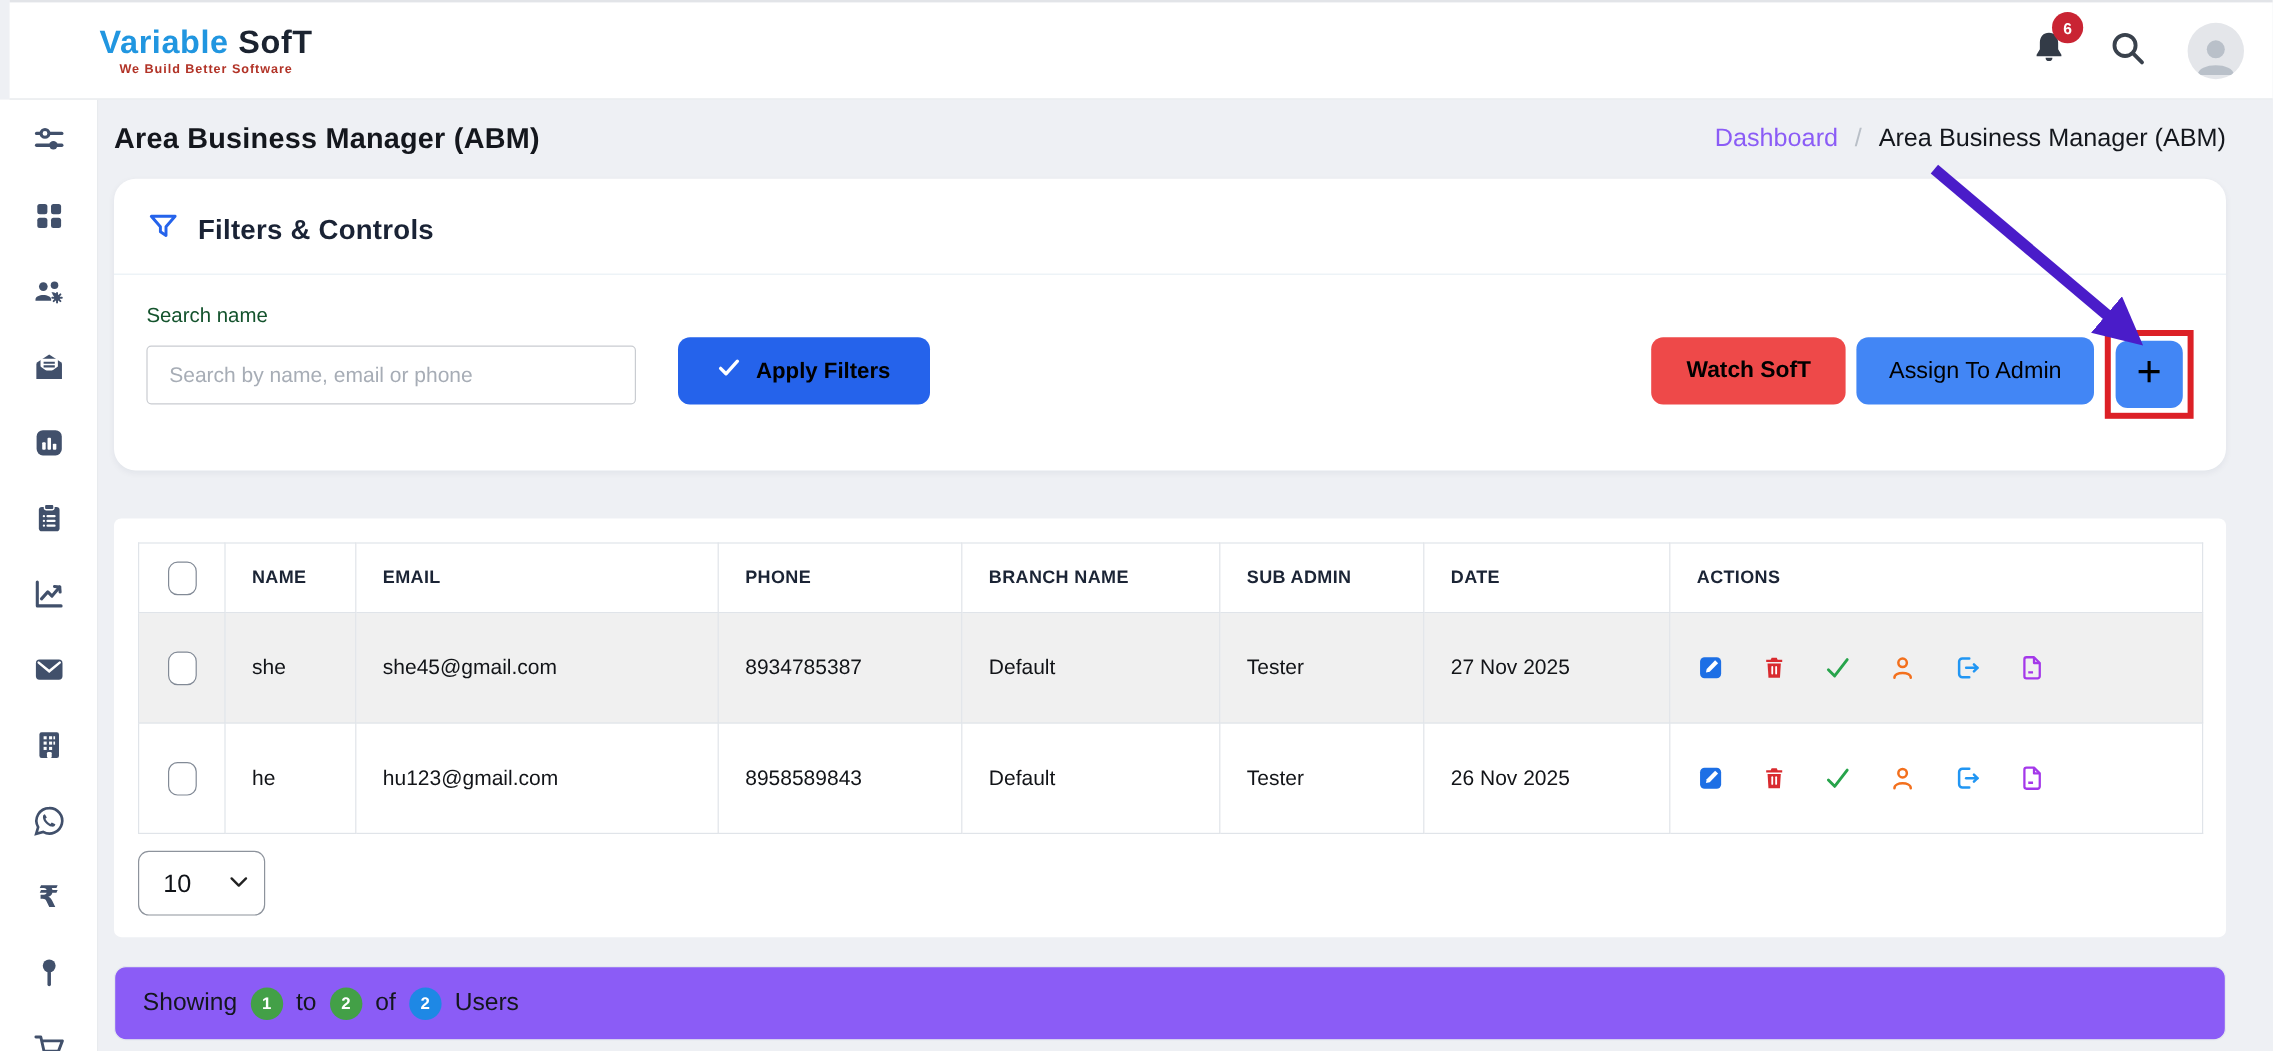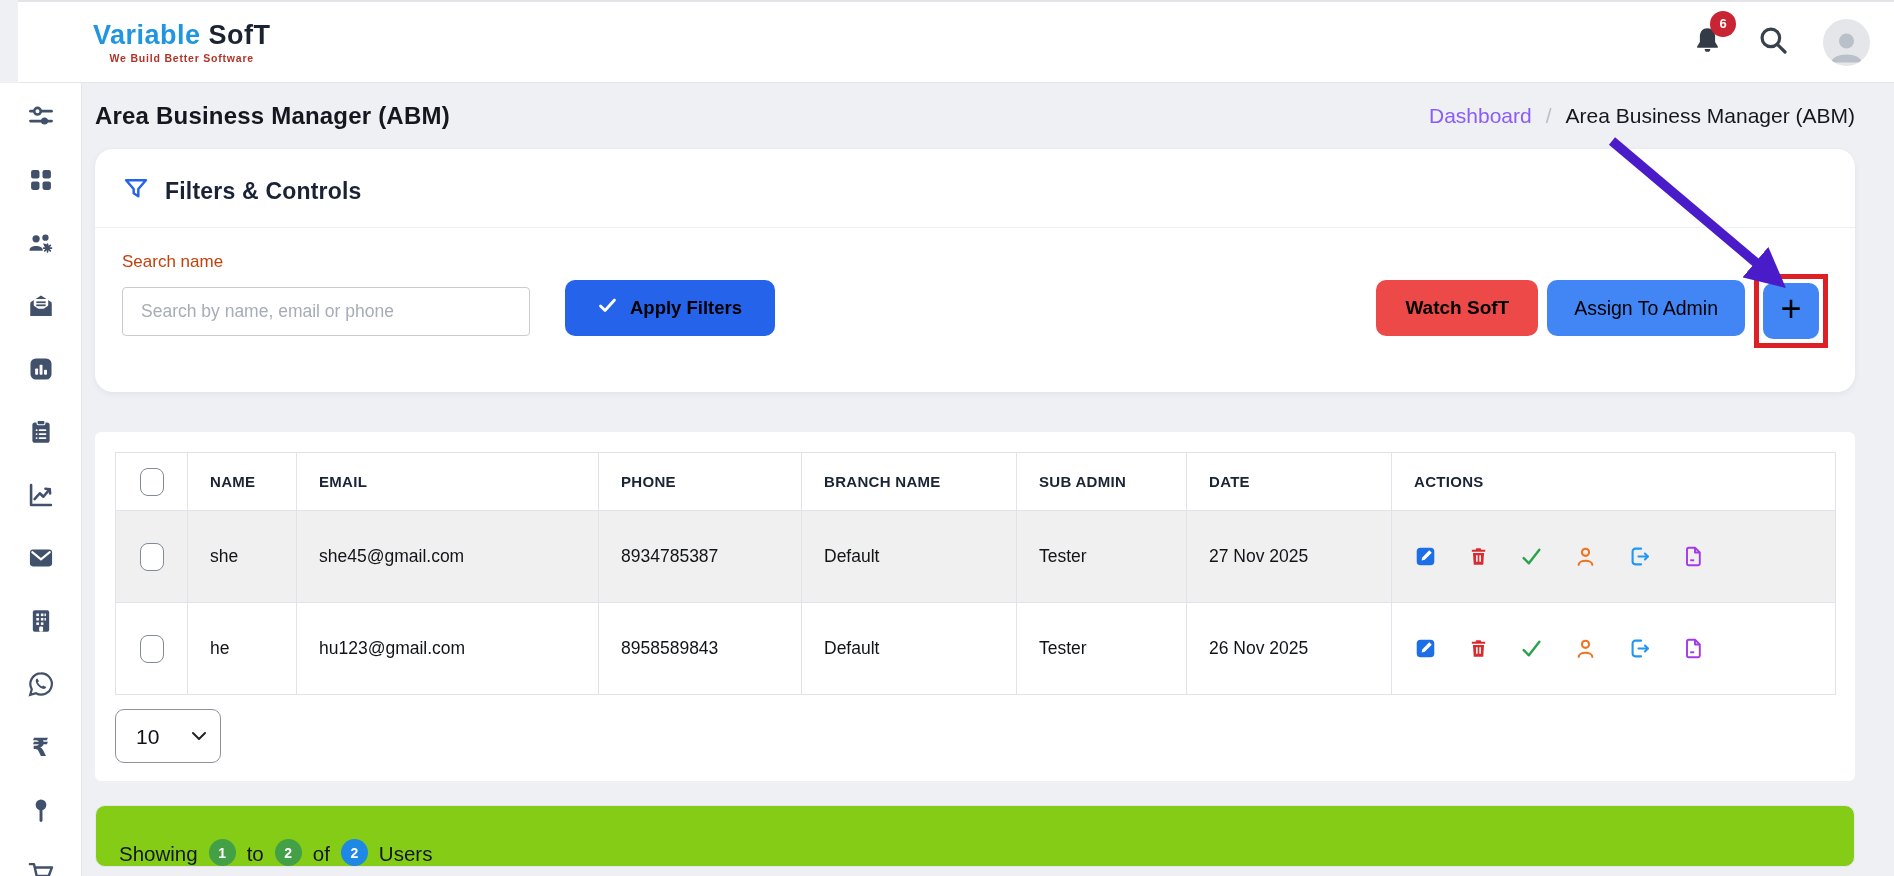--- a/index.html
+++ b/index.html
@@ -6,21 +6,21 @@
   html,body { width:1894px; height:876px; }
   body {
     font-family: "Liberation Sans", sans-serif;
     background:#eef0f4;
     position:relative;
     overflow:hidden;
     color:#15181e;
   }
   
   .topbar{
-    position:absolute; top:0; left:18px; right:0; height:83px;
+    position:absolute; top:0; left:8px; right:0; height:83px;
     background:#fff; border-top:2px solid #e2e4e8; border-bottom:1px solid #e3e6ea;
     display:flex; align-items:center; z-index:6;
   }
   .logo{ margin-left:75px; cursor:pointer; }
   .logo-line1{ font-size:27px; font-weight:700; letter-spacing:.5px; }
   .brand1{ color:#2196e0; }
   .brand2{ color:#1b2330; }
   .tagline{ color:#b23327; font-size:10.5px; font-weight:700; letter-spacing:.8px; text-align:center; margin-top:1px;}
   .top-actions{ margin-left:auto; margin-right:24px; display:flex; align-items:center; gap:34px; }
   .bell-wrap{ position:relative; cursor:pointer; }
@@ -54,21 +54,21 @@
   .filters-card{
     background:#fff; border-radius:18px; height:243px;
     box-shadow:0 2px 6px rgba(25,39,70,.06);
     padding:0 27px;
   }
   .fc-head{ padding-top:26px; display:flex; align-items:center; gap:15px; }
   .fc-title{ font-size:23px; font-weight:700; color:#1a2335; letter-spacing:.2px;}
   .fc-divider{ border-top:1px solid #e9f1f6; margin:20px -27px 0; }
   .fc-body{ display:flex; align-items:flex-end; margin-top:24px; }
   .search-col{ display:flex; flex-direction:column; }
-  .search-label{ font-size:17px; color:#c2410c; margin-bottom:15px; }
+  .search-label{ font-size:17px; color:#14532d; margin-bottom:15px; }
   .search-input{
     width:408px; height:49px; border:1px solid #c9ccd1; border-radius:4px;
     font-size:17.5px; padding:0 18px; color:#222; outline:none;
     font-family:"Liberation Sans", sans-serif;
   }
   .search-input::placeholder{ color:#a7adb6; }
   .btn{ border:none; border-radius:10px; height:56px; color:#000000; cursor:pointer;
     display:inline-flex; align-items:center; justify-content:center;
     font-family:"Liberation Sans", sans-serif; }
   .btn-apply{ background:#2563eb; margin-left:35px; padding:0 33px; gap:13px;
@@ -97,22 +97,22 @@
   .pgsize-row{ margin-top:14px; }
   .pgsize-wrap{ position:relative; display:inline-block; }
   .pgsize{
     width:106px; height:54px; border:1.6px solid #8d939c; border-radius:9px; background:#fff;
     font-size:21px; color:#101318; padding:0 34px 0 20px; appearance:none; -webkit-appearance:none;
     font-family:"Liberation Sans", sans-serif; cursor:pointer; outline:none;
   }
   .pgsize-chev{ position:absolute; right:14px; top:50%; transform:translateY(-50%); pointer-events:none; }
   
   .showing-card{
-    margin-top:24px; background:#84cc16; border:1px solid #e4e8ee; border-radius:10px;
-    height:62px; display:flex; align-items:flex-end; gap:11px; padding-left:23px; font-size:20.5px; color:#14171d;
+    margin-top:24px; background:#8b5cf6; border:1px solid #e4e8ee; border-radius:10px;
+    height:62px; display:flex; align-items:center; gap:11px; padding-left:23px; font-size:20.5px; color:#14171d;
   }
   .badge{ width:27px; height:27px; border-radius:50%; color:#fff; font-size:14px; font-weight:700;
     display:inline-flex; align-items:center; justify-content:center; }
   .badge-green{ background:#43a047; }
   .badge-blue{ background:#1e88e5; }
   
   .arrow-overlay{ position:absolute; inset:0; z-index:30; pointer-events:none; }
 </style>
 </head>
 <body>

